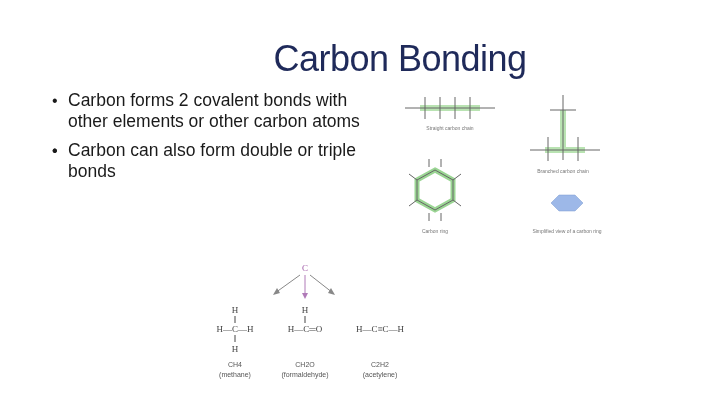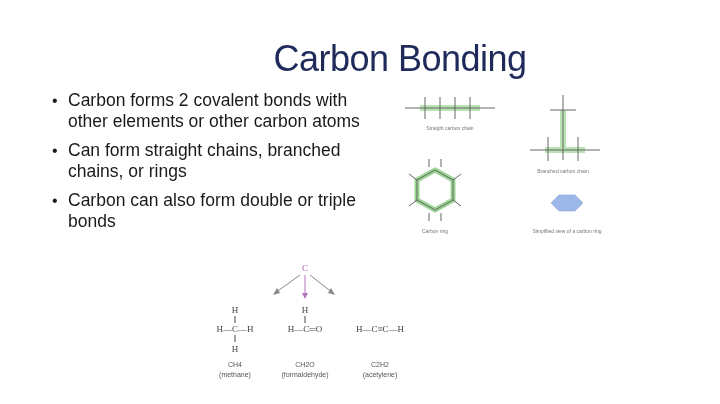--- a/index.html
+++ b/index.html
@@ -13,21 +13,21 @@
   .mol { font-family:"Liberation Serif", serif; font-size:9px; fill:#444; }
   .molcap { font-family:"Liberation Sans", sans-serif; font-size:7px; fill:#555; }
 </style>
 </head>
 <body>
 
 <div class="title">Carbon Bonding</div>
 
 <ul class="bullets">
   <li><span class="dot">•</span><span>Carbon forms 2 covalent bonds with other elements or other carbon atoms</span></li>
-  <li><span class="dot">•</span><span>Can form straight chains, branched chains, or rings</span></li>
+  <li><span class="dot">•</span></li>
   <li><span class="dot">•</span><span>Carbon can also form double or triple bonds</span></li>
 </ul>
 
 <svg class="fig" style="left:395px;top:85px" width="225" height="160" viewBox="0 0 225 160">
 
   <g>
     <rect x="25" y="20" width="60" height="6" fill="#b9e3b2"></rect>
     <line x1="10" y1="23" x2="100" y2="23" stroke="#666" stroke-width="1"></line>
     <g stroke="#666" stroke-width="1">
       <line x1="30" y1="12" x2="30" y2="34"></line>

